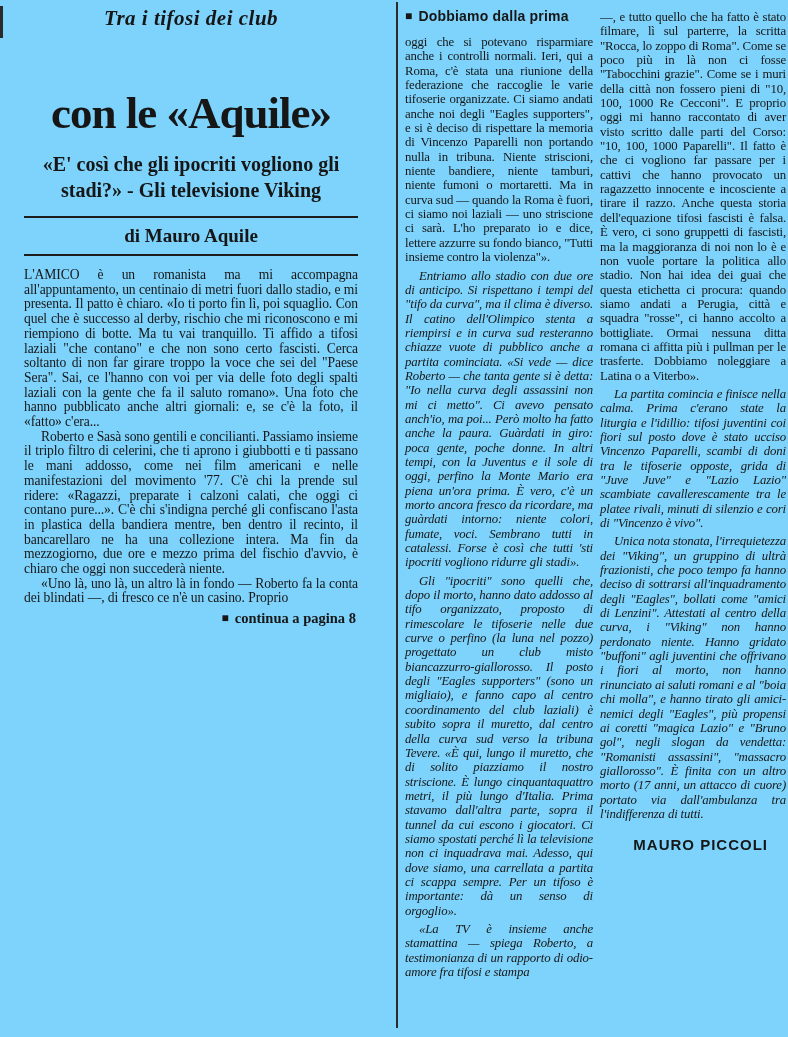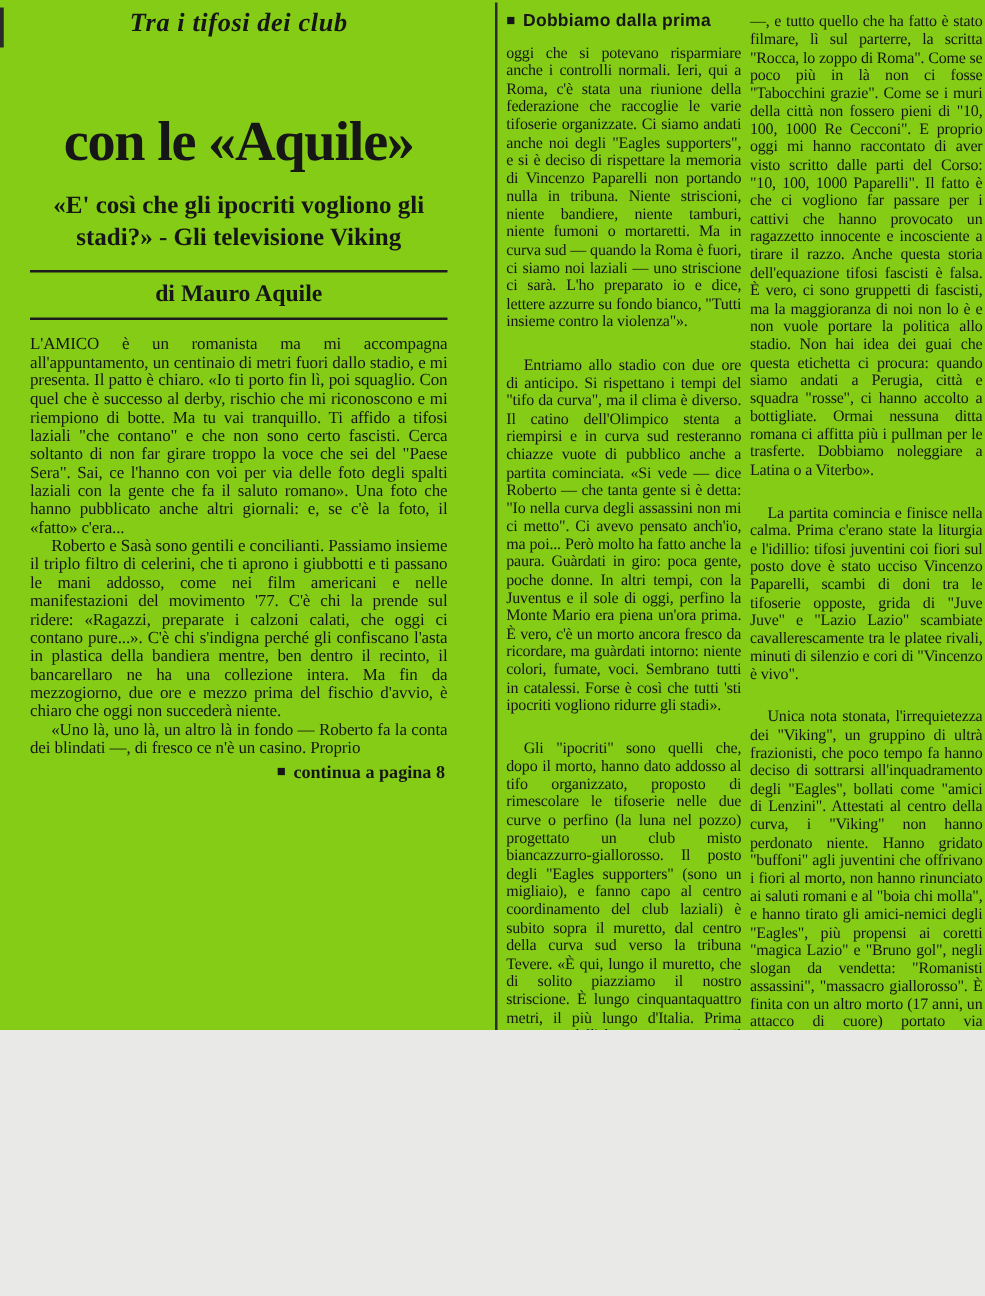--- a/index.html
+++ b/index.html
@@ -1,20 +1,20 @@
 <!DOCTYPE html>
 <html lang="it"><head>
 <meta charset="utf-8">
 <style>
   html,body{margin:0;padding:0;}
   body{background:#e9e9e7;}
   .page{
     position:relative;
-    width:788px;height:824px;
-    background:#84cc16;
+    width:788px;height:1037px;
+    background:#7dd3fc;
     color:#161616;
     font-family:"Liberation Serif", serif;
     overflow:hidden;
     margin:0 auto;
   }
   .edge-mark{position:absolute;left:0;top:6px;width:3px;height:32px;background:#2a2a2a;}
 
   
   .col1{position:absolute;left:24px;top:6px;width:334px;}
   .kicker{
@@ -50,21 +50,21 @@
   .col2{position:absolute;left:405px;top:4px;width:188px;}
   .cont-header{
     font-family:"Liberation Sans", sans-serif;
     font-size:14px;font-weight:bold;margin:4px 0 11px 0;letter-spacing:.2px;
   }
   .bodyn{
     font-size:12.8px;line-height:14.35px;text-align:justify;
     letter-spacing:-0.15px;
   }
   .bodyn p{margin:0;}
-  .bodyn p.indent{text-indent:14px;margin-top:20px;}
+  .bodyn p.indent{text-indent:14px;margin-top:4px;font-style:italic;}
 
   
   .col3{position:absolute;left:600px;top:2px;width:186px;}
   .col3 .bodyn{margin-top:8px;}
   .signature{
     font-family:"Liberation Sans", sans-serif;
     font-size:15px;font-weight:bold;letter-spacing:1px;
     text-align:right;padding-right:18px;margin-top:15px;
   }
 </style>

